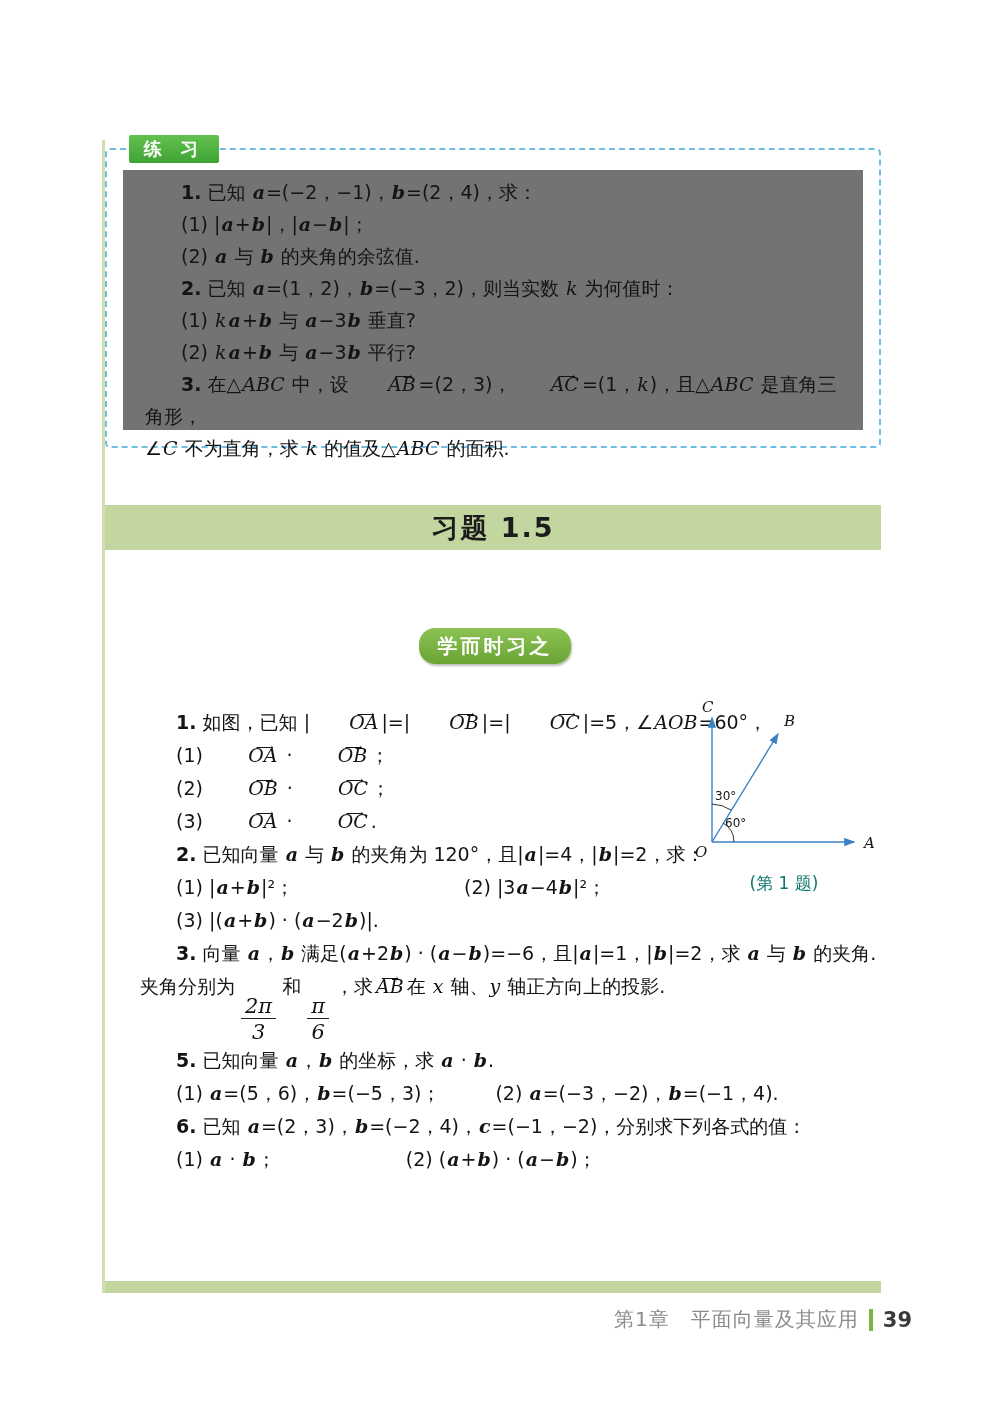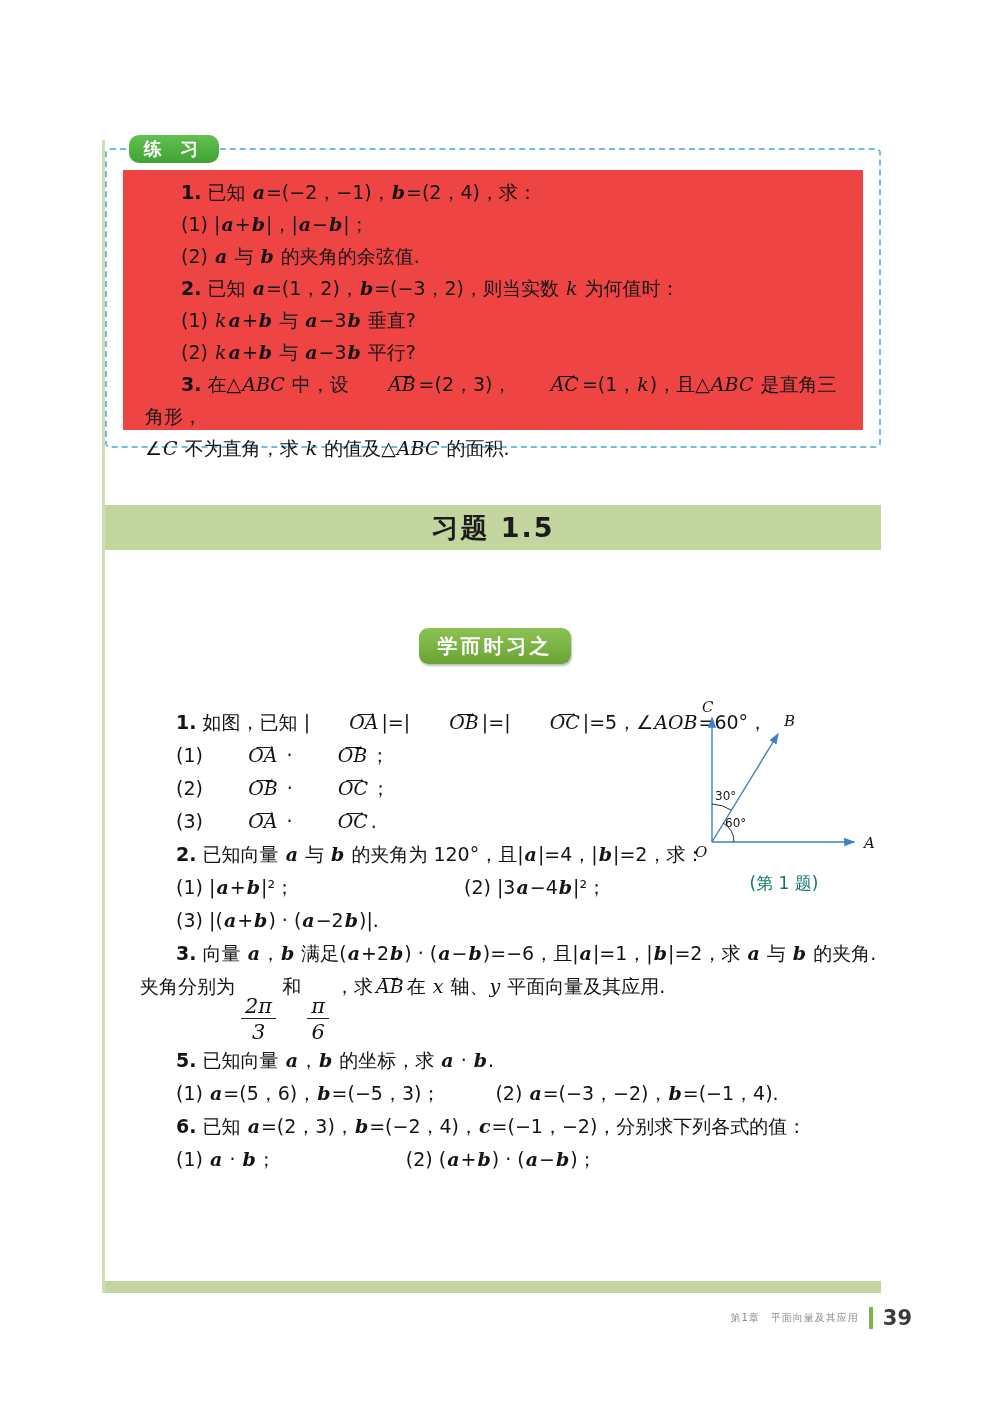--- a/index.html
+++ b/index.html
@@ -7,23 +7,23 @@
         font-family:"DejaVu Sans",sans-serif;color:#141414;}
 
   .left-rule{position:absolute;left:102px;top:140px;width:3px;height:1153px;background:#cfdfb2;}
 
   
   .practice-box{position:absolute;left:105px;top:148px;width:776px;height:300px;
                 border:2px dashed #6fbde4;border-radius:5px;background:#ffffff;box-sizing:border-box;}
   .practice-tab{position:absolute;left:22px;top:-15px;width:90px;height:28px;
                 background:linear-gradient(#63c14f,#3fa334);color:#ffffff;font-size:18px;font-weight:700;
                 display:flex;align-items:center;justify-content:center;letter-spacing:6px;
-                border-radius:10px;padding-left:0;box-sizing:border-box;}
+                border-radius:2px;padding-left:0;box-sizing:border-box;}
   .practice-inner{position:absolute;left:16px;right:16px;top:20px;bottom:16px;
-                  background:#ef4444;padding:6px 22px 0;box-sizing:border-box;}
+                  background:#737373;padding:6px 22px 0;box-sizing:border-box;}
   .practice-inner .tline{line-height:32px;}
 
   
   .tline{font-size:19px;line-height:33px;white-space:pre-wrap;}
   .ind{text-indent:1.9em;}
   .bnum{font-weight:700;}
   .vec{font-family:"DejaVu Serif",serif;font-style:italic;font-weight:700;padding:0 1px;}
   .ivar{font-family:"DejaVu Serif",serif;font-style:italic;padding:0 1px;}
   .arr{position:relative;display:inline-block;font-family:"DejaVu Serif",serif;font-style:italic;margin:0 3px;}
   .arr::before{content:"⟶";position:absolute;left:50%;top:-0.72em;transform:translateX(-50%) scaleX(1.1);
@@ -33,38 +33,38 @@
   .fn{border-bottom:1.5px solid #222;padding:0 4px;}
   .fd{padding-top:1px;}
   .tab{display:inline-block;}
 
   
   .section-header{position:absolute;left:105px;top:505px;width:776px;height:45px;background:#c4d6a0;
                   display:flex;align-items:center;justify-content:center;}
   .section-header span{font-size:27px;font-weight:700;letter-spacing:2px;color:#1c1c1c;}
 
   
-  .badge{position:absolute;left:419px;top:628px;width:152px;height:36px;border-radius:9px;
+  .badge{position:absolute;left:419px;top:628px;width:152px;height:36px;border-radius:16px;
          background:linear-gradient(#8cc254,#6aa434);color:#ffffff;font-size:20px;font-weight:700;
          letter-spacing:3px;display:flex;align-items:center;justify-content:center;
          box-shadow:1px 2px 2px rgba(0,0,0,0.25);}
 
   
   .exercise-body{position:absolute;left:140px;top:706px;width:748px;}
 
   
   .figure{position:absolute;left:688px;top:700px;width:192px;text-align:center;}
   .fig-caption{font-size:17px;margin-top:6px;color:#0f766e;}
   .fig-lbl{font-family:"DejaVu Serif",serif;font-style:italic;font-size:15px;fill:#141414;}
   .fig-ang{font-size:12px;fill:#141414;font-family:"DejaVu Sans",sans-serif;}
 
   
   .bottom-bar{position:absolute;left:105px;top:1281px;width:776px;height:12px;background:#c4d6a0;}
   .footer{position:absolute;right:88px;top:1306px;display:flex;align-items:center;gap:10px;}
-  .chapter{font-size:10px;color:#8b8b8b;letter-spacing:1px;}
+  .chapter{font-size:20px;color:#8b8b8b;letter-spacing:1px;}
   .footer-sep{width:4px;height:22px;background:#7cb342;display:inline-block;}
   .page-num{font-size:21px;font-weight:700;color:#3a3a3a;}
 </style>
 </head>
 <body>
 
 <div class="page">
 
   <div class="left-rule"></div>
 
@@ -90,21 +90,21 @@
 
   <div class="exercise-body">
       <div class="tline ind"><span class="bnum">1.</span><span> 如图，已知 |</span><span class="arr">OA</span><span>|=|</span><span class="arr">OB</span><span>|=|</span><span class="arr">OC</span><span>|=5，∠</span><span class="ivar">AOB</span><span>=60°，</span></div>
       <div class="tline ind"><span>(1) </span><span class="arr">OA</span><span> · </span><span class="arr">OB</span><span>；</span></div>
       <div class="tline ind"><span>(2) </span><span class="arr">OB</span><span> · </span><span class="arr">OC</span><span>；</span></div>
       <div class="tline ind"><span>(3) </span><span class="arr">OA</span><span> · </span><span class="arr">OC</span><span>.</span></div>
       <div class="tline ind"><span class="bnum">2.</span><span> 已知向量 </span><span class="vec">a</span><span> 与 </span><span class="vec">b</span><span> 的夹角为 120°，且|</span><span class="vec">a</span><span>|=4，|</span><span class="vec">b</span><span>|=2，求：</span></div>
       <div class="tline ind"><span>(1) |</span><span class="vec">a</span><span>+</span><span class="vec">b</span><span>|²；</span><span class="tab" style="width: 170px;"></span><span>(2) |3</span><span class="vec">a</span><span>−4</span><span class="vec">b</span><span>|²；</span></div>
       <div class="tline ind"><span>(3) |(</span><span class="vec">a</span><span>+</span><span class="vec">b</span><span>) · (</span><span class="vec">a</span><span>−2</span><span class="vec">b</span><span>)|.</span></div>
       <div class="tline ind"><span class="bnum">3.</span><span> 向量 </span><span class="vec">a</span><span>，</span><span class="vec">b</span><span> 满足(</span><span class="vec">a</span><span>+2</span><span class="vec">b</span><span>) · (</span><span class="vec">a</span><span>−</span><span class="vec">b</span><span>)=−6，且|</span><span class="vec">a</span><span>|=1，|</span><span class="vec">b</span><span>|=2，求 </span><span class="vec">a</span><span> 与 </span><span class="vec">b</span><span> 的夹角.</span></div>
-      <div class="tline"><span>夹角分别为</span><span class="frac"><span class="fn">2π</span><span class="fd">3</span></span><span>和</span><span class="frac"><span class="fn">π</span><span class="fd">6</span></span><span>，求</span><span class="arr">AB</span><span>在 </span><span class="ivar">x</span><span> 轴、</span><span class="ivar">y</span><span> 平面向量及其应用.</span></div>
+      <div class="tline"><span>夹角分别为</span><span class="frac"><span class="fn">2π</span><span class="fd">3</span></span><span>和</span><span class="frac"><span class="fn">π</span><span class="fd">6</span></span><span>，求</span><span class="arr">AB</span><span>在 </span><span class="ivar">x</span><span> 轴、</span><span class="ivar">y</span><span> 轴正方向上的投影.</span></div>
       <div class="tline ind"><span class="bnum">5.</span><span> 已知向量 </span><span class="vec">a</span><span>，</span><span class="vec">b</span><span> 的坐标，求 </span><span class="vec">a</span><span> · </span><span class="vec">b</span><span>.</span></div>
       <div class="tline ind"><span>(1) </span><span class="vec">a</span><span>=(5，6)，</span><span class="vec">b</span><span>=(−5，3)；</span><span class="tab" style="width: 55px;"></span><span>(2) </span><span class="vec">a</span><span>=(−3，−2)，</span><span class="vec">b</span><span>=(−1，4).</span></div>
       <div class="tline ind"><span class="bnum">6.</span><span> 已知 </span><span class="vec">a</span><span>=(2，3)，</span><span class="vec">b</span><span>=(−2，4)，</span><span class="vec">c</span><span>=(−1，−2)，分别求下列各式的值：</span></div>
       <div class="tline ind"><span>(1) </span><span class="vec">a</span><span> · </span><span class="vec">b</span><span>；</span><span class="tab" style="width: 130px;"></span><span>(2) (</span><span class="vec">a</span><span>+</span><span class="vec">b</span><span>) · (</span><span class="vec">a</span><span>−</span><span class="vec">b</span><span>)；</span></div>
     </div>
 
   <div class="figure">
     <svg width="192" height="162" viewBox="0 0 192 162">
       <defs>
         <marker id="arw" markerWidth="9" markerHeight="8" refX="7" refY="3" orient="auto">

